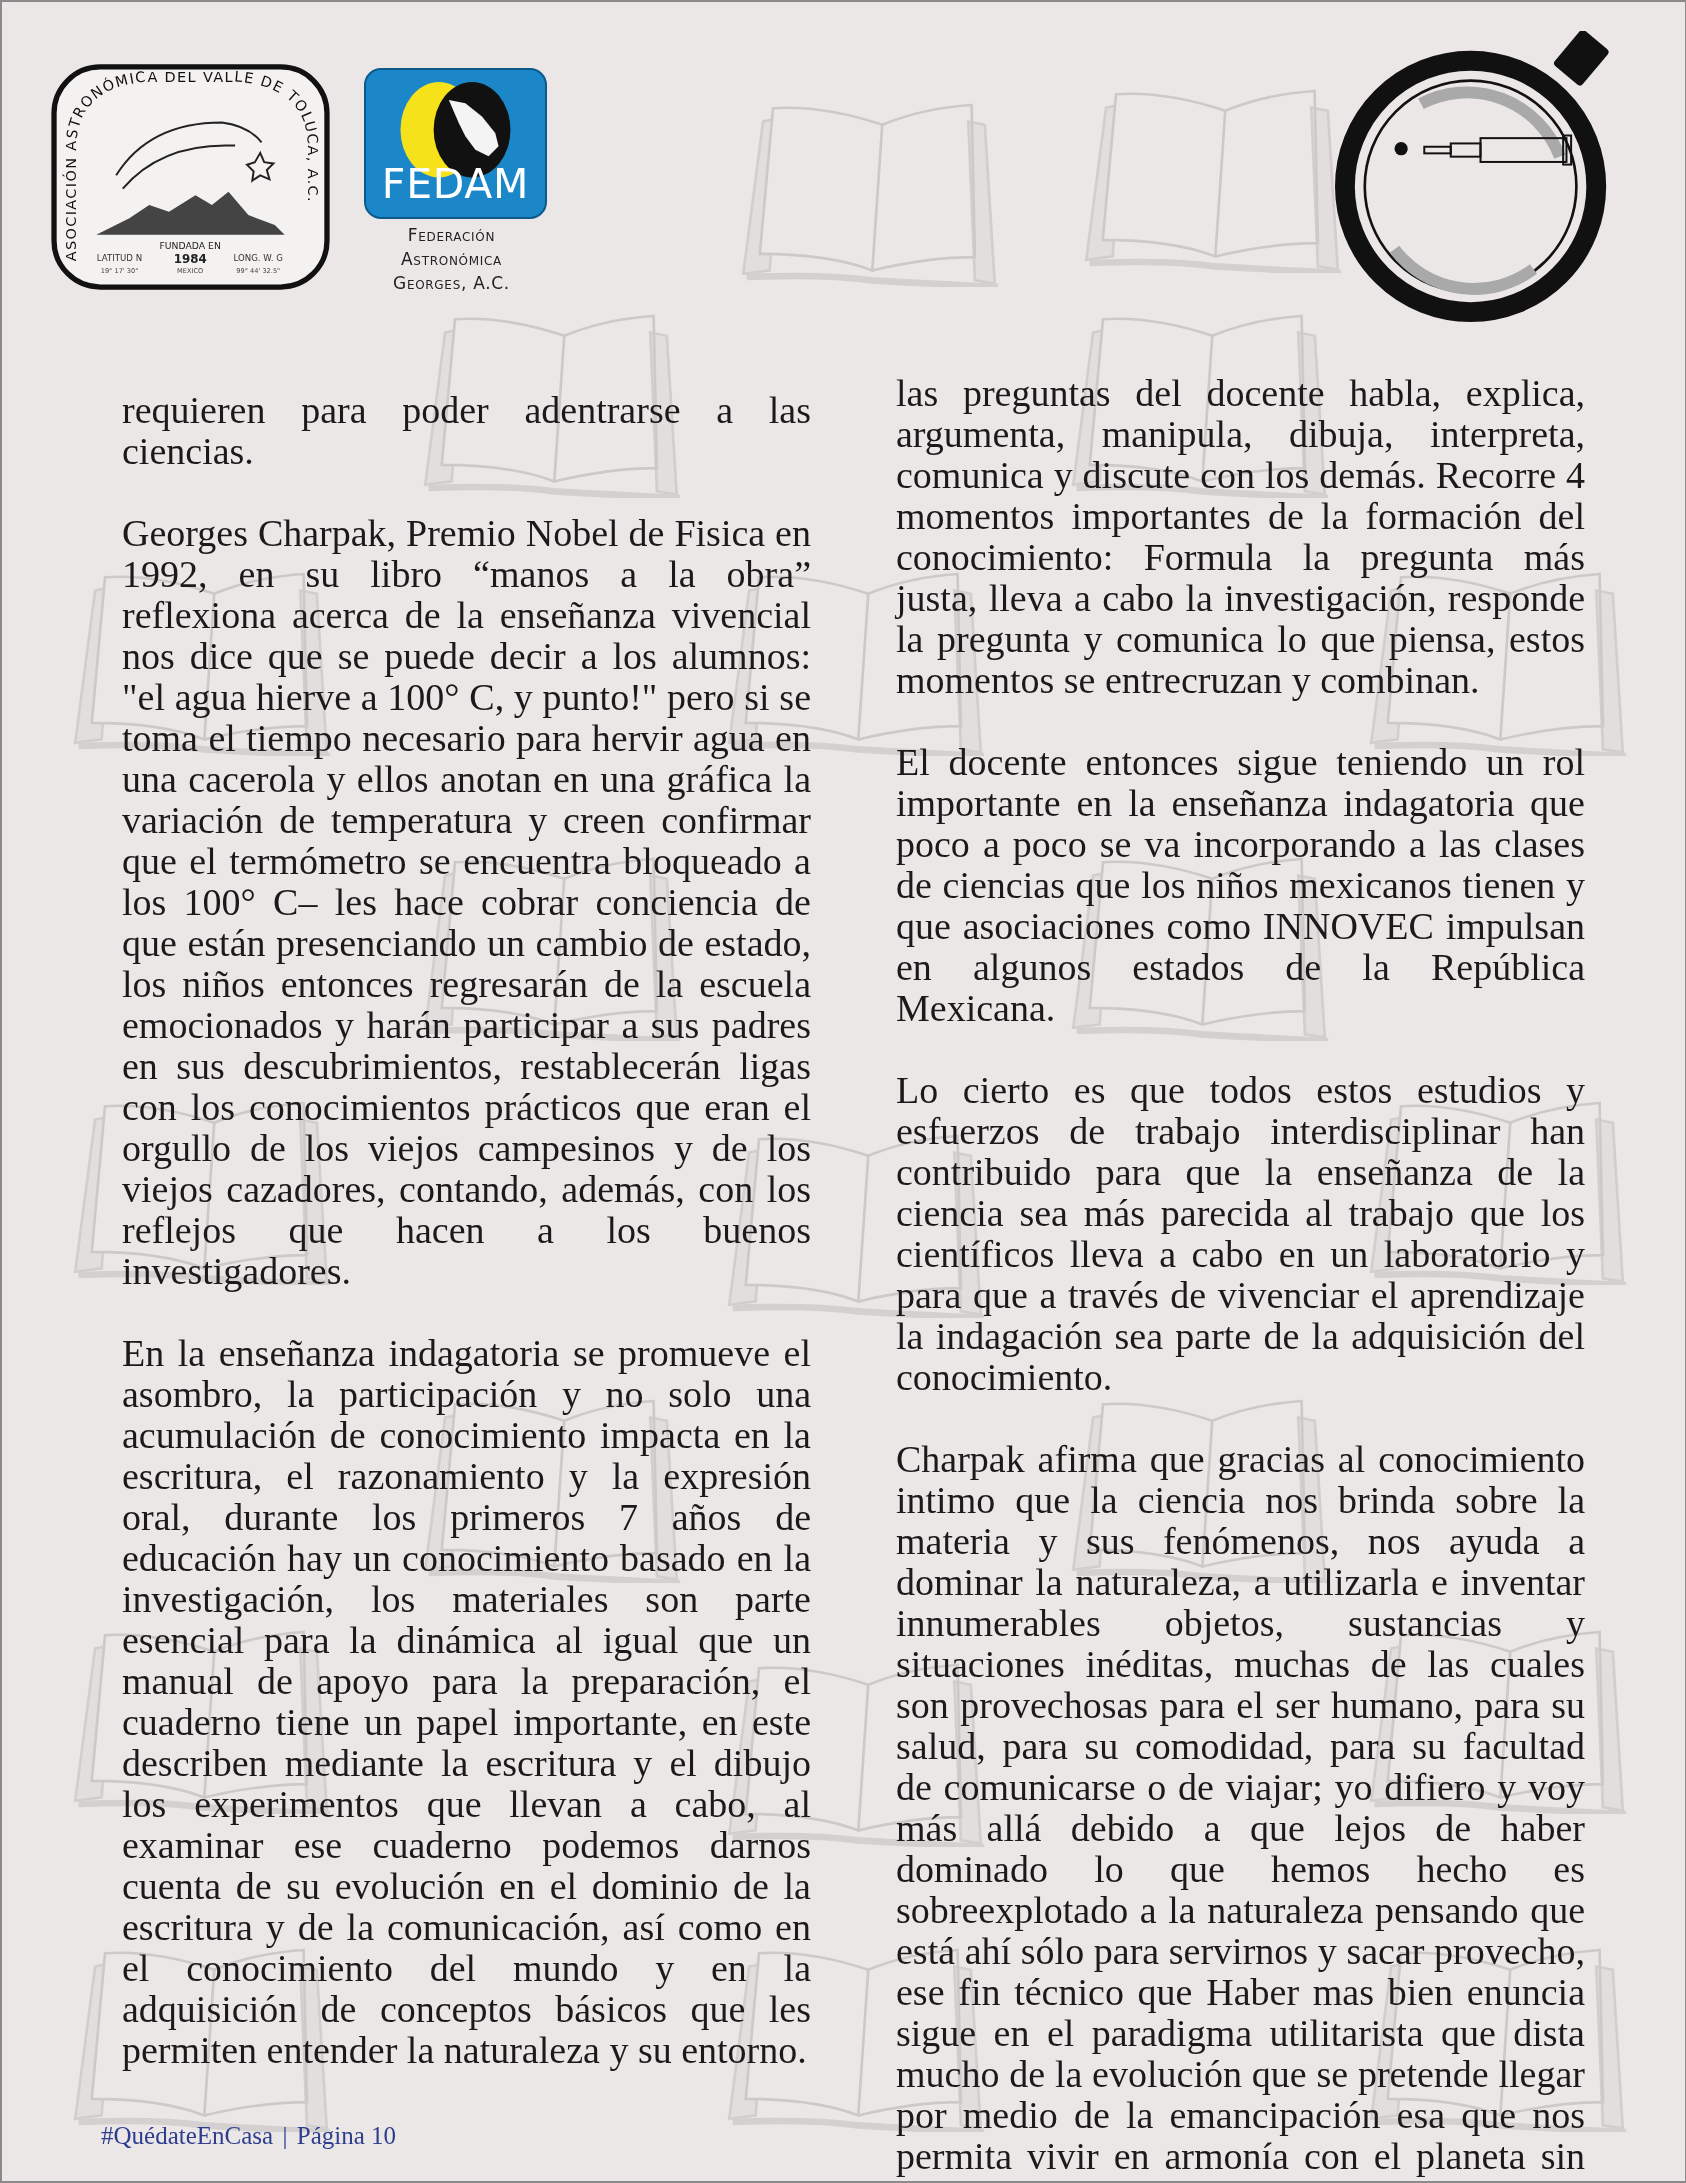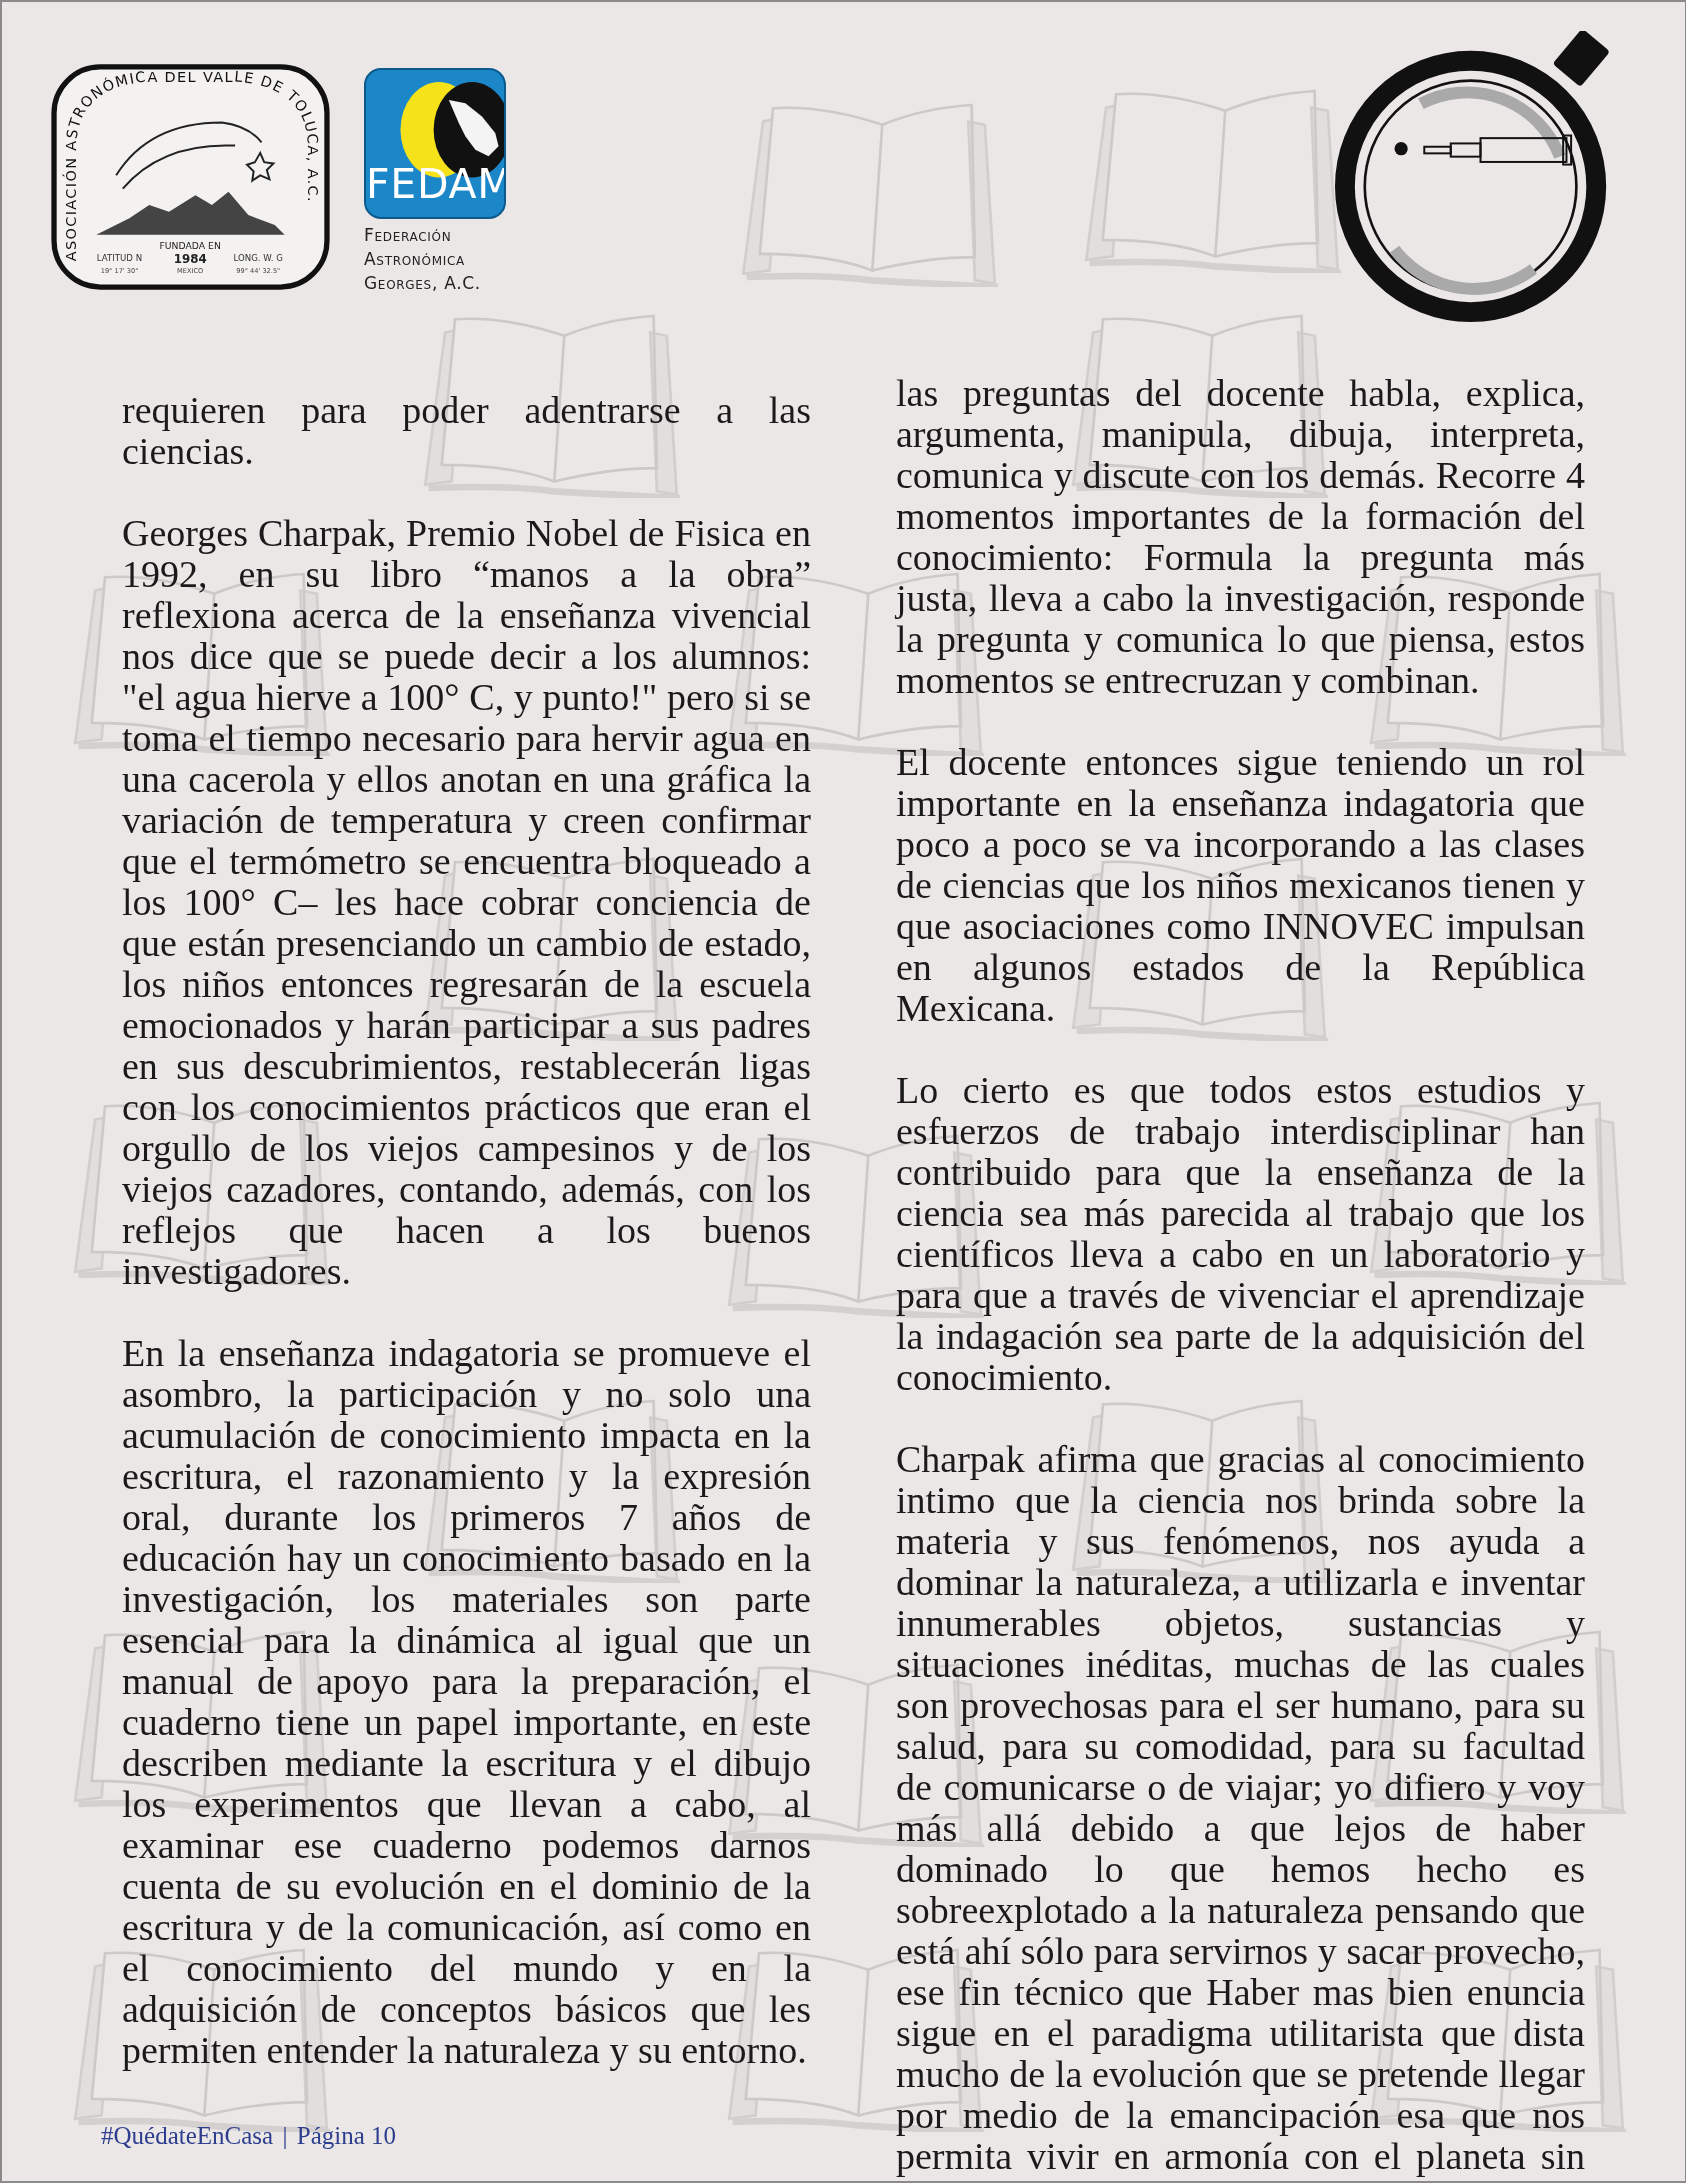--- a/index.html
+++ b/index.html
@@ -11,29 +11,29 @@
     border: 2px solid #8a8a8a; box-sizing: border-box;
   }
   .watermarks { position: absolute; inset: 0; pointer-events: none; }
   .book { position: absolute; width: 278px; height: 192px; }
   .book svg { width: 100%; height: 100%; }
 
   
   .logo-avt { position: absolute; left: 48px; top: 61px; width: 281px; height: 228px; }
   .logo-fedam { position: absolute; left: 362px; top: 66px; width: 175px; height: 225px; }
   .fedam-box {
-    width: 142px; height: 151px; border-radius: 17px; background: #1b87c9;
+    width: 183px; height: 151px; border-radius: 17px; background: #1b87c9;
     border: 2.6px solid #0c5a8c; box-sizing: border-box; position: relative; overflow: hidden;
   }
   .fedam-word {
     position: absolute; left: 0; right: 0; bottom: 9.3px; text-align: center;
     color: #fff; font-family: "DejaVu Sans", sans-serif; font-size: 41px; letter-spacing: 0.7px;
   }
   .fedam-caption {
-    font-family: "DejaVu Sans", sans-serif; font-size: 17px;
+    text-align: center; font-family: "DejaVu Sans", sans-serif; font-size: 17px;
     line-height: 24px; margin-top: 4px; color: #222; font-variant: small-caps; letter-spacing: 0.7px;
   }
   .logo-ve { position: absolute; left: 1333px; top: 29px; width: 291px; height: 291px; }
   .ve-title {
     position: absolute; left: 46px; top: 126px; width: 198px; text-align: center;
     font-family: "DejaVu Sans", sans-serif; font-weight: bold; font-style: italic;
     font-size: 40px; line-height: 38px; color: #111; letter-spacing: 0.7px;
   }
 
   

